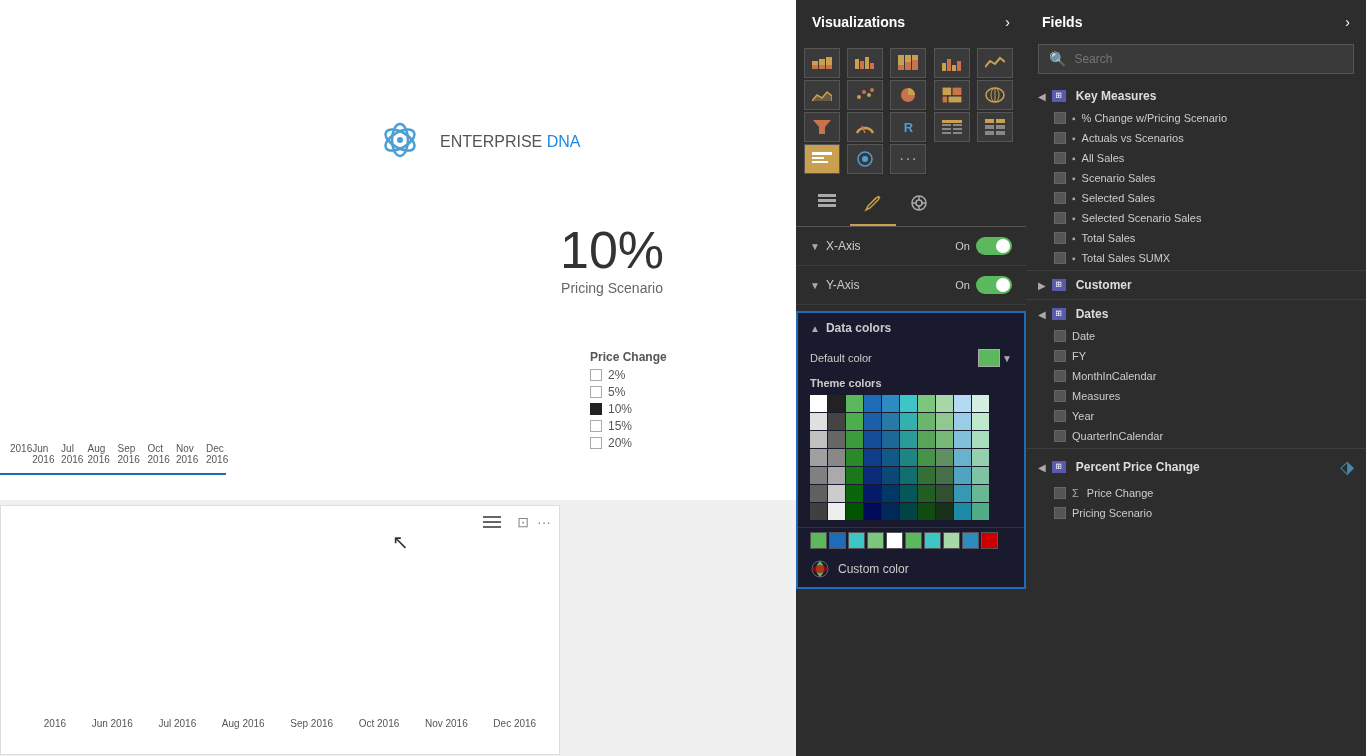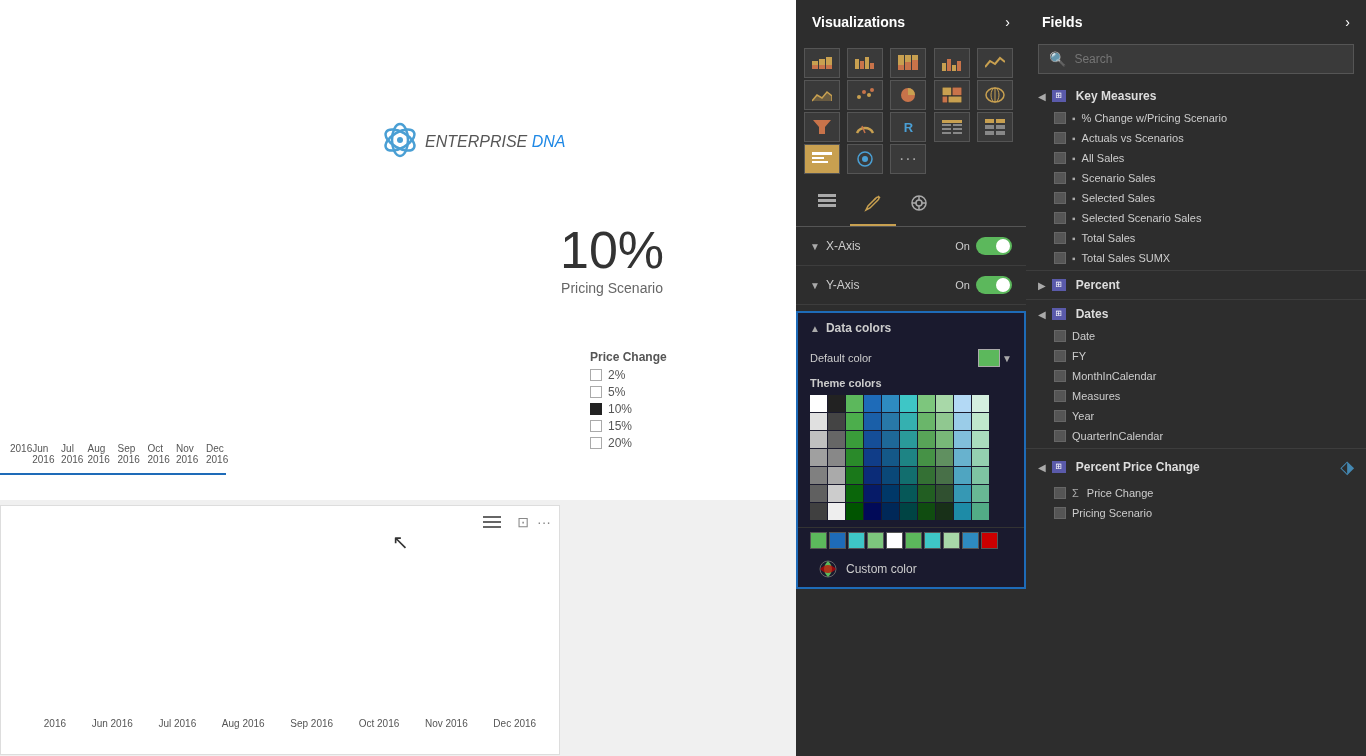--- a/index.html
+++ b/index.html
@@ -21,22 +21,21 @@
       background: white;
     }
 
     
     .logo-area {
       position: absolute;
       top: 120px;
       left: 380px;
       display: flex;
       align-items: center;
-      gap: 5px;
-      font-style: italic;
+      gap: 20px;
     }
     .logo-icon {
       width: 40px;
       height: 40px;
     }
     .logo-enterprise { color: #555; }
     .logo-dna { color: #1e88e5; }
 
     
     .pricing-display {
@@ -323,21 +322,21 @@
       padding: 4px 12px;
       color: #ccc;
       font-size: 11px;
       font-weight: 600;
     }
 
     .custom-color-row {
       display: flex;
       align-items: center;
       gap: 8px;
-      padding: 6px 20px 8px;
+      padding: 6px 12px 8px;
       cursor: pointer;
     }
     .custom-color-icon {
       width: 20px;
       height: 20px;
     }
     .custom-color-label {
       color: #ccc;
       font-size: 12px;
     }
@@ -994,21 +993,21 @@
       </div>
     </div>
   </div>
 
   <div class="divider"></div>
 
   <div class="field-group">
     <div class="field-group-header">
       <span class="field-group-chevron">▶</span>
       <span style="display:inline-block; width:14px; height:12px; background:#5a5aaa; margin-right:4px; font-size:8px; color:white; text-align:center; line-height:12px;">⊞</span>
-      <span class="field-group-name">Percent</span>
+      <span class="field-group-name">Customer</span>
     </div>
   </div>
 
   <div class="divider"></div>
 
   <div class="field-group">
     <div class="field-group-header">
       <span class="field-group-chevron">◀</span>
       <span style="display:inline-block; width:14px; height:12px; background:#5a5aaa; margin-right:4px; font-size:8px; color:white; text-align:center; line-height:12px;">⊞</span>
       <span class="field-group-name">Dates</span>

